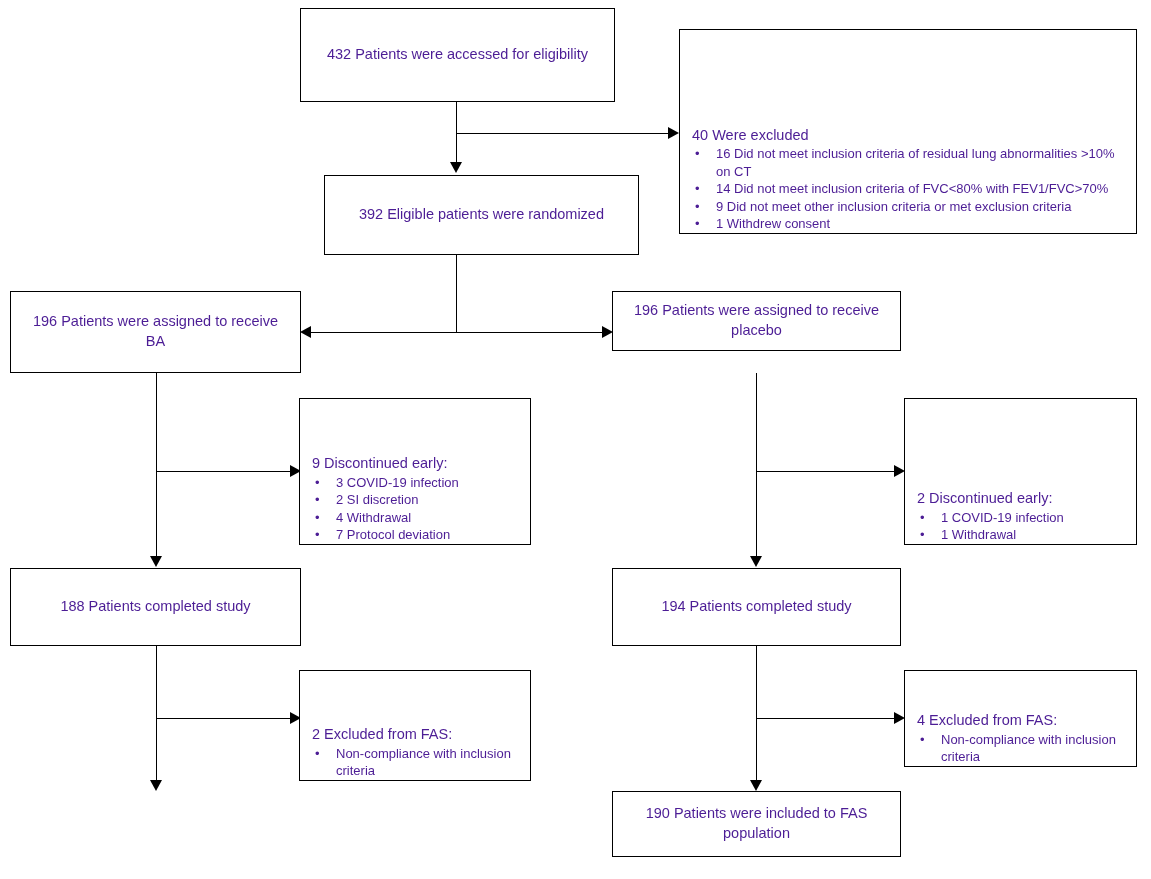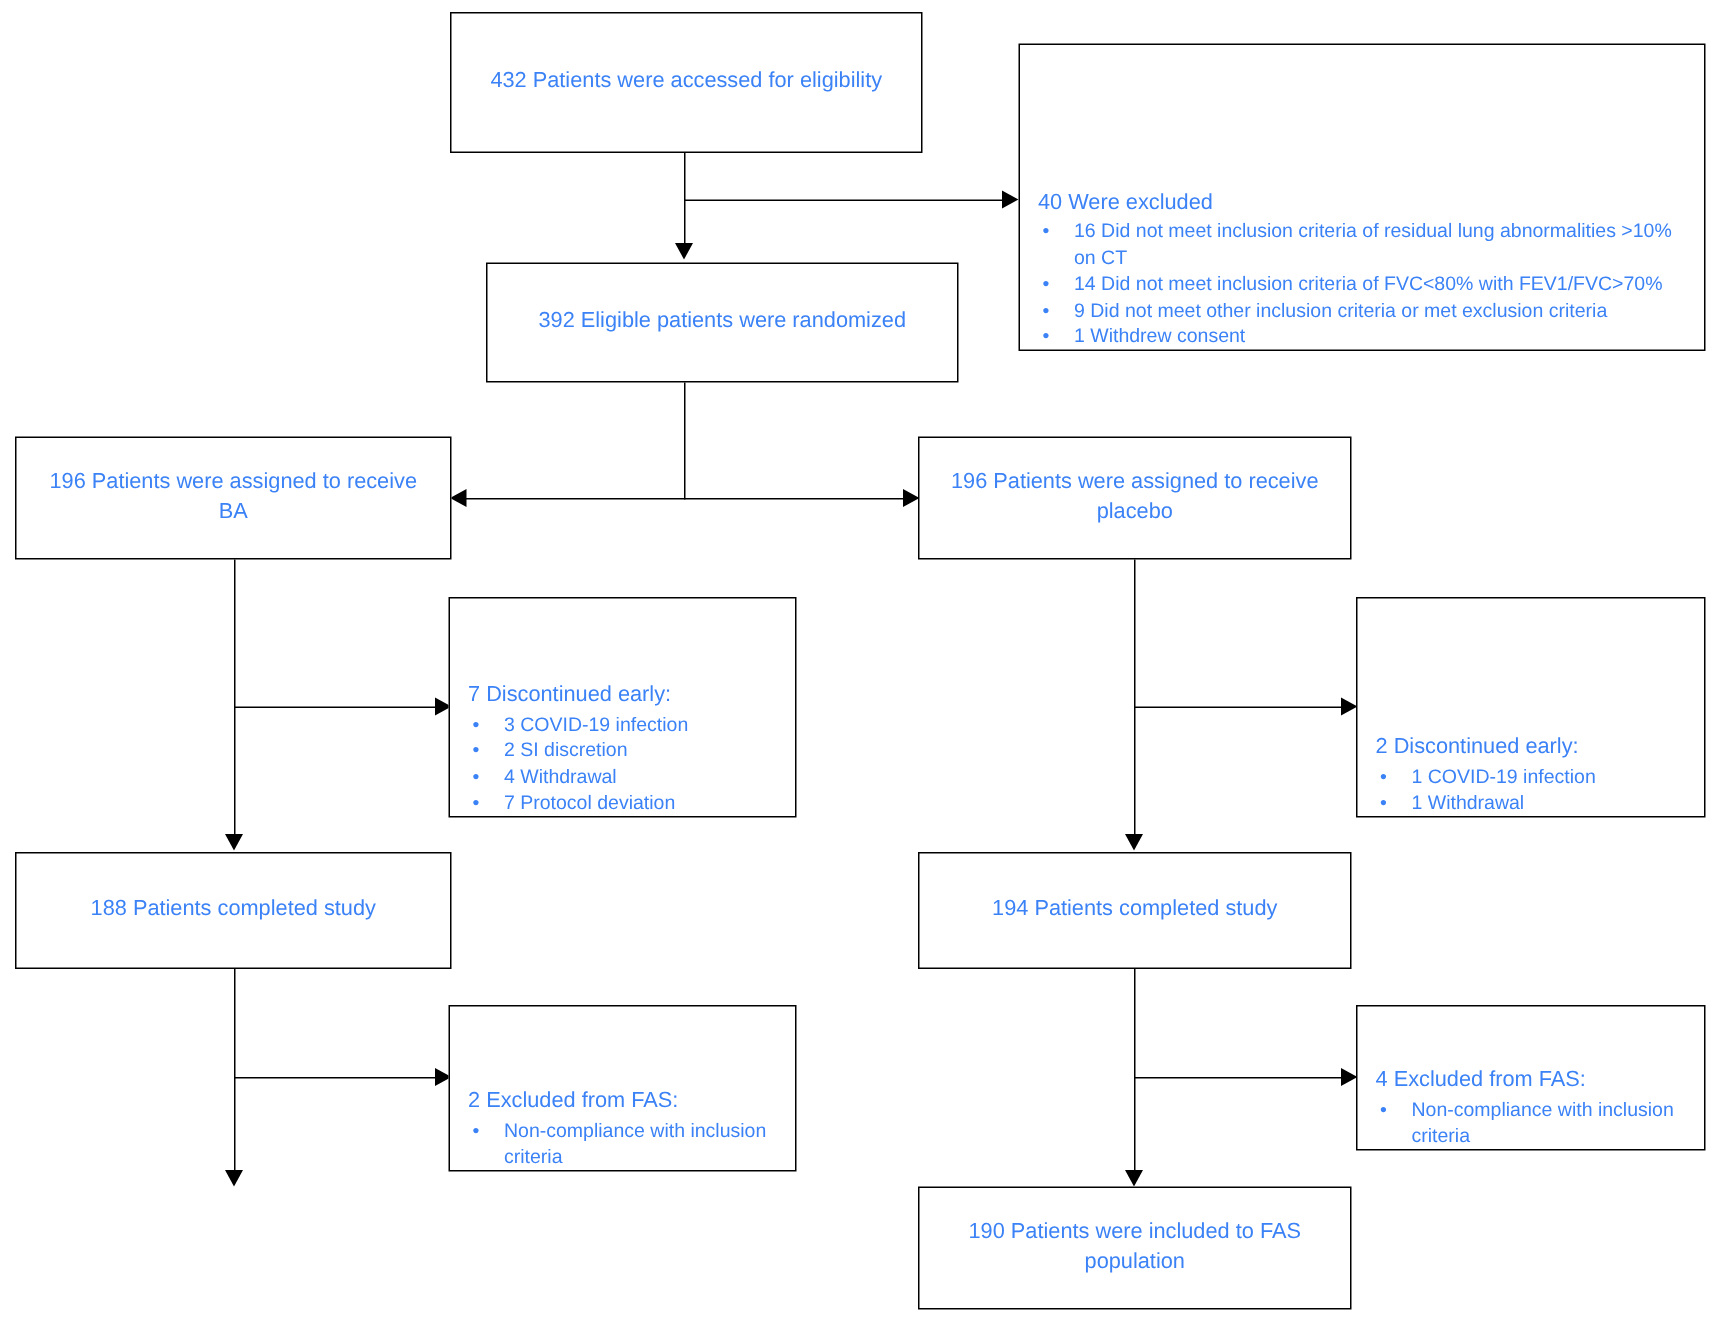--- a/index.html
+++ b/index.html
@@ -6,21 +6,21 @@
     margin: 0;
     padding: 0;
     background: #ffffff;
   }
   #canvas {
     position: relative;
     width: 1151px;
     height: 879px;
     background: #ffffff;
     font-family: "Liberation Sans", sans-serif;
-    color: #3b82f6;
+    color: #4c1d95;
     overflow: hidden;
     text-decoration: underline;
   }
   .node {
     position: absolute;
     box-sizing: border-box;
     border: 1.6px solid #000000;
     background: #ffffff;
     display: flex;
     flex-direction: column;
@@ -129,36 +129,36 @@
 
   <div class="vline" style="left:456px; top:255px; height:78px;"></div>
   <div class="hline" style="left:310px; top:332px; width:292px;"></div>
   <div class="arrow-left" style="left:300px; top:326px;"></div>
   <div class="arrow-right" style="left:602px; top:326px;"></div>
 
   <div class="node centered" style="left:10px; top:291px; width:291px; height:82px;">
     <div class="node-text">196 Patients were assigned to receive BA</div>
   </div>
 
-  <div class="node centered" style="left:612px; top:291px; width:289px; height:82px;">
+  <div class="node centered" style="left:612px; top:291px; width:289px; height:60px;">
     <div class="node-text">196 Patients were assigned to receive placebo</div>
   </div>
 
   <div class="vline" style="left:156px; top:373px; height:183px;"></div>
   <div class="hline" style="left:156px; top:471px; width:134px;"></div>
   <div class="arrow-right" style="left:290px; top:465px;"></div>
   <div class="arrow-down" style="left:150px; top:556px;"></div>
 
   <div class="vline" style="left:756px; top:373px; height:183px;"></div>
   <div class="hline" style="left:756px; top:471px; width:138px;"></div>
   <div class="arrow-right" style="left:894px; top:465px;"></div>
   <div class="arrow-down" style="left:750px; top:556px;"></div>
 
   <div class="node list-node" style="left:299px; top:398px; width:232px; height:147px;">
-    <div class="list-head">7 Discontinued early:</div>
+    <div class="list-head">9 Discontinued early:</div>
     <ul class="bullets">
       <li>3 COVID-19 infection</li>
       <li>2 SI discretion</li>
       <li>4 Withdrawal</li>
       <li>7 Protocol deviation</li>
     </ul>
   </div>
 
   <div class="node list-node" style="left:904px; top:398px; width:233px; height:147px;">
     <div class="list-head">2 Discontinued early:</div>
@@ -194,17 +194,17 @@
   </div>
 
   <div class="node list-node" style="left:904px; top:670px; width:233px; height:97px;">
     <div class="list-head">4 Excluded from FAS:</div>
     <ul class="bullets">
       <li>Non-compliance with inclusion criteria</li>
     </ul>
   </div>
 
 
-  <div class="node centered" style="left:612px; top:791px; width:289px; height:82px;">
+  <div class="node centered" style="left:612px; top:791px; width:289px; height:66px;">
     <div class="node-text">190 Patients were included to FAS population</div>
   </div>
 
 </div>
 
 </body></html>

